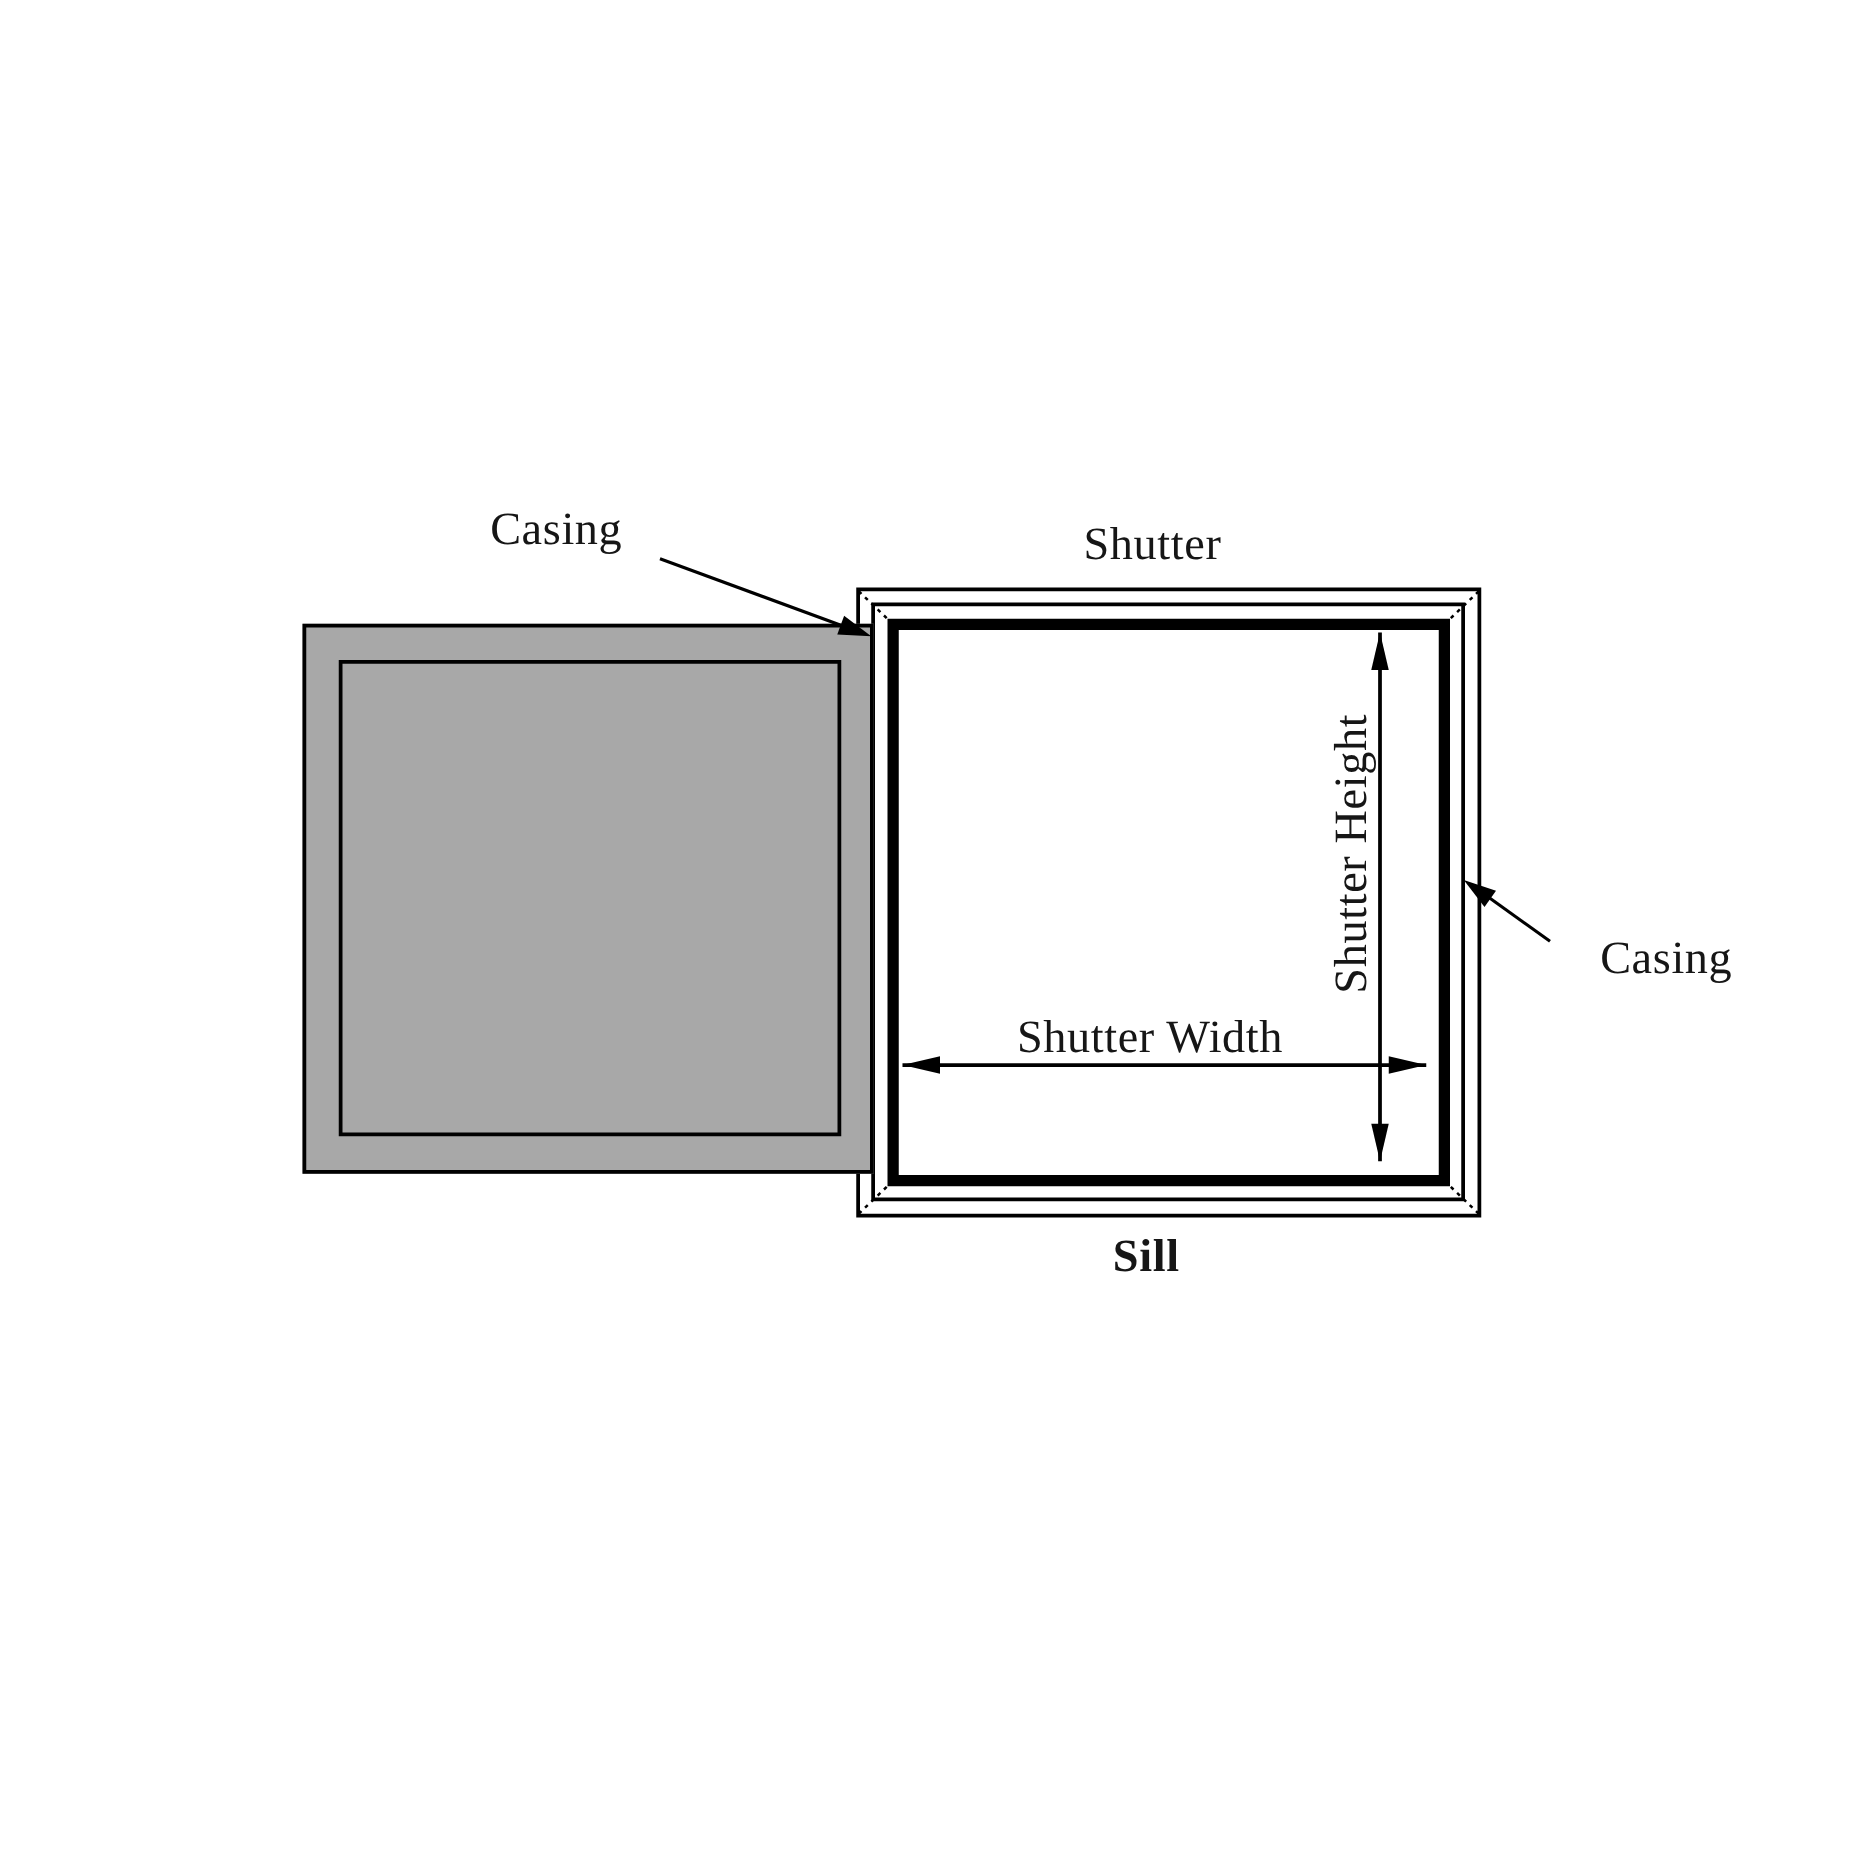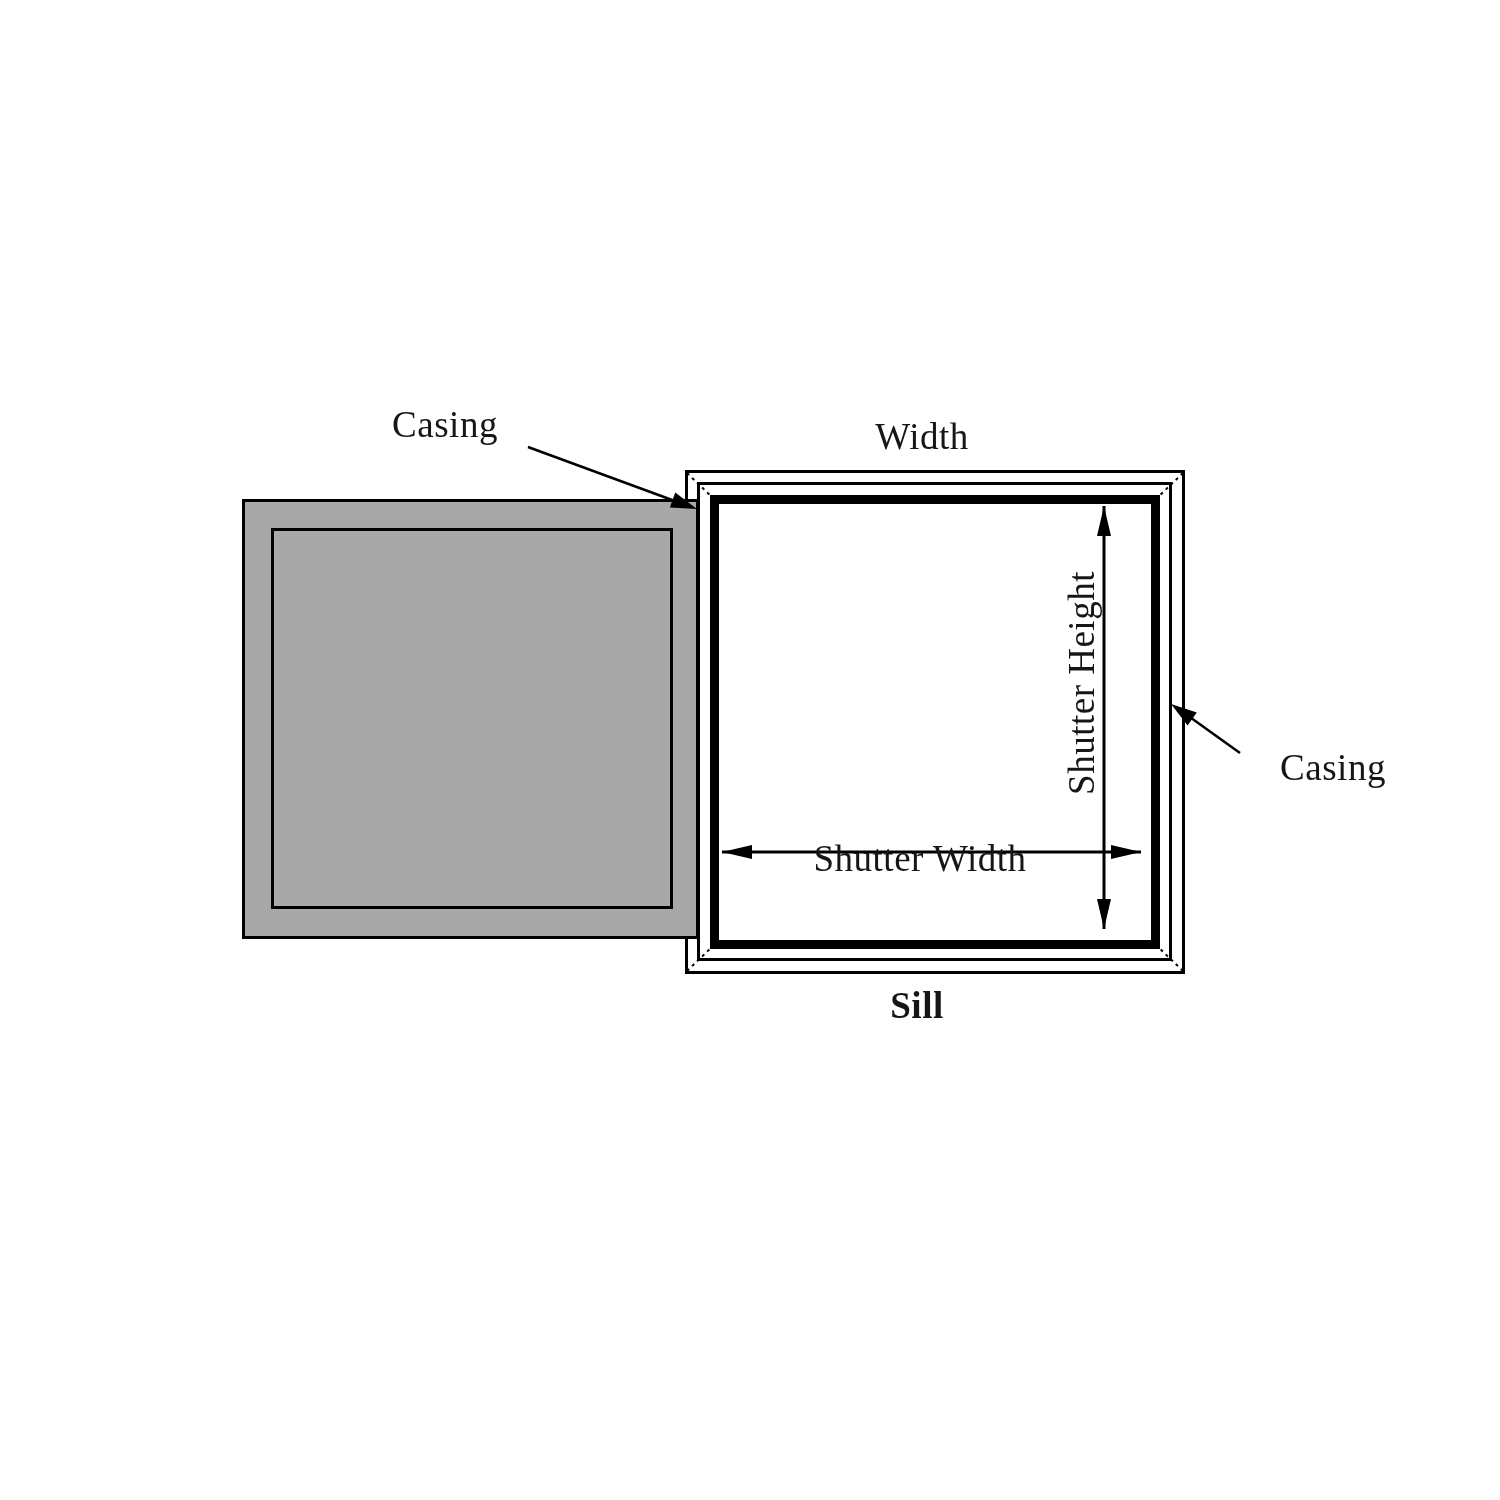--- a/index.html
+++ b/index.html
@@ -75,19 +75,19 @@
     <polygon points="1104,929 1097,899 1111,899" fill="#000"></polygon>
 
     <line x1="528" y1="447" x2="683" y2="504" stroke="#000" stroke-width="2.5"></line>
     <polygon points="697,509 669.8,507.6 675.3,492.6" fill="#000"></polygon>
 
     <line x1="1240" y1="753" x2="1180" y2="710" stroke="#000" stroke-width="2.5"></line>
     <polygon points="1171,704 1196.8,712.6 1187.6,725.6" fill="#000"></polygon>
   </svg>
 
   <div class="lbl" style="left:445px;  top:424px;">Casing</div>
-  <div class="lbl" style="left:922px;  top:436px;">Width</div>
+  <div class="lbl" style="left:922px;  top:436px;">Shutter</div>
   <div class="lbl" style="left:917px;  top:1005px;font-weight:bold;">Sill</div>
   <div class="lbl" style="left:1333px; top:767px;">Casing</div>
-  <div class="lbl" style="left:920px;  top:830px;margin-top:28px;">Shutter Width</div>
+  <div class="lbl" style="left:920px;  top:830px;">Shutter Width</div>
   <div class="lbl vertical" style="left:1081px; top:683px;">Shutter Height</div>
 
 </div>
 
 </body></html>

